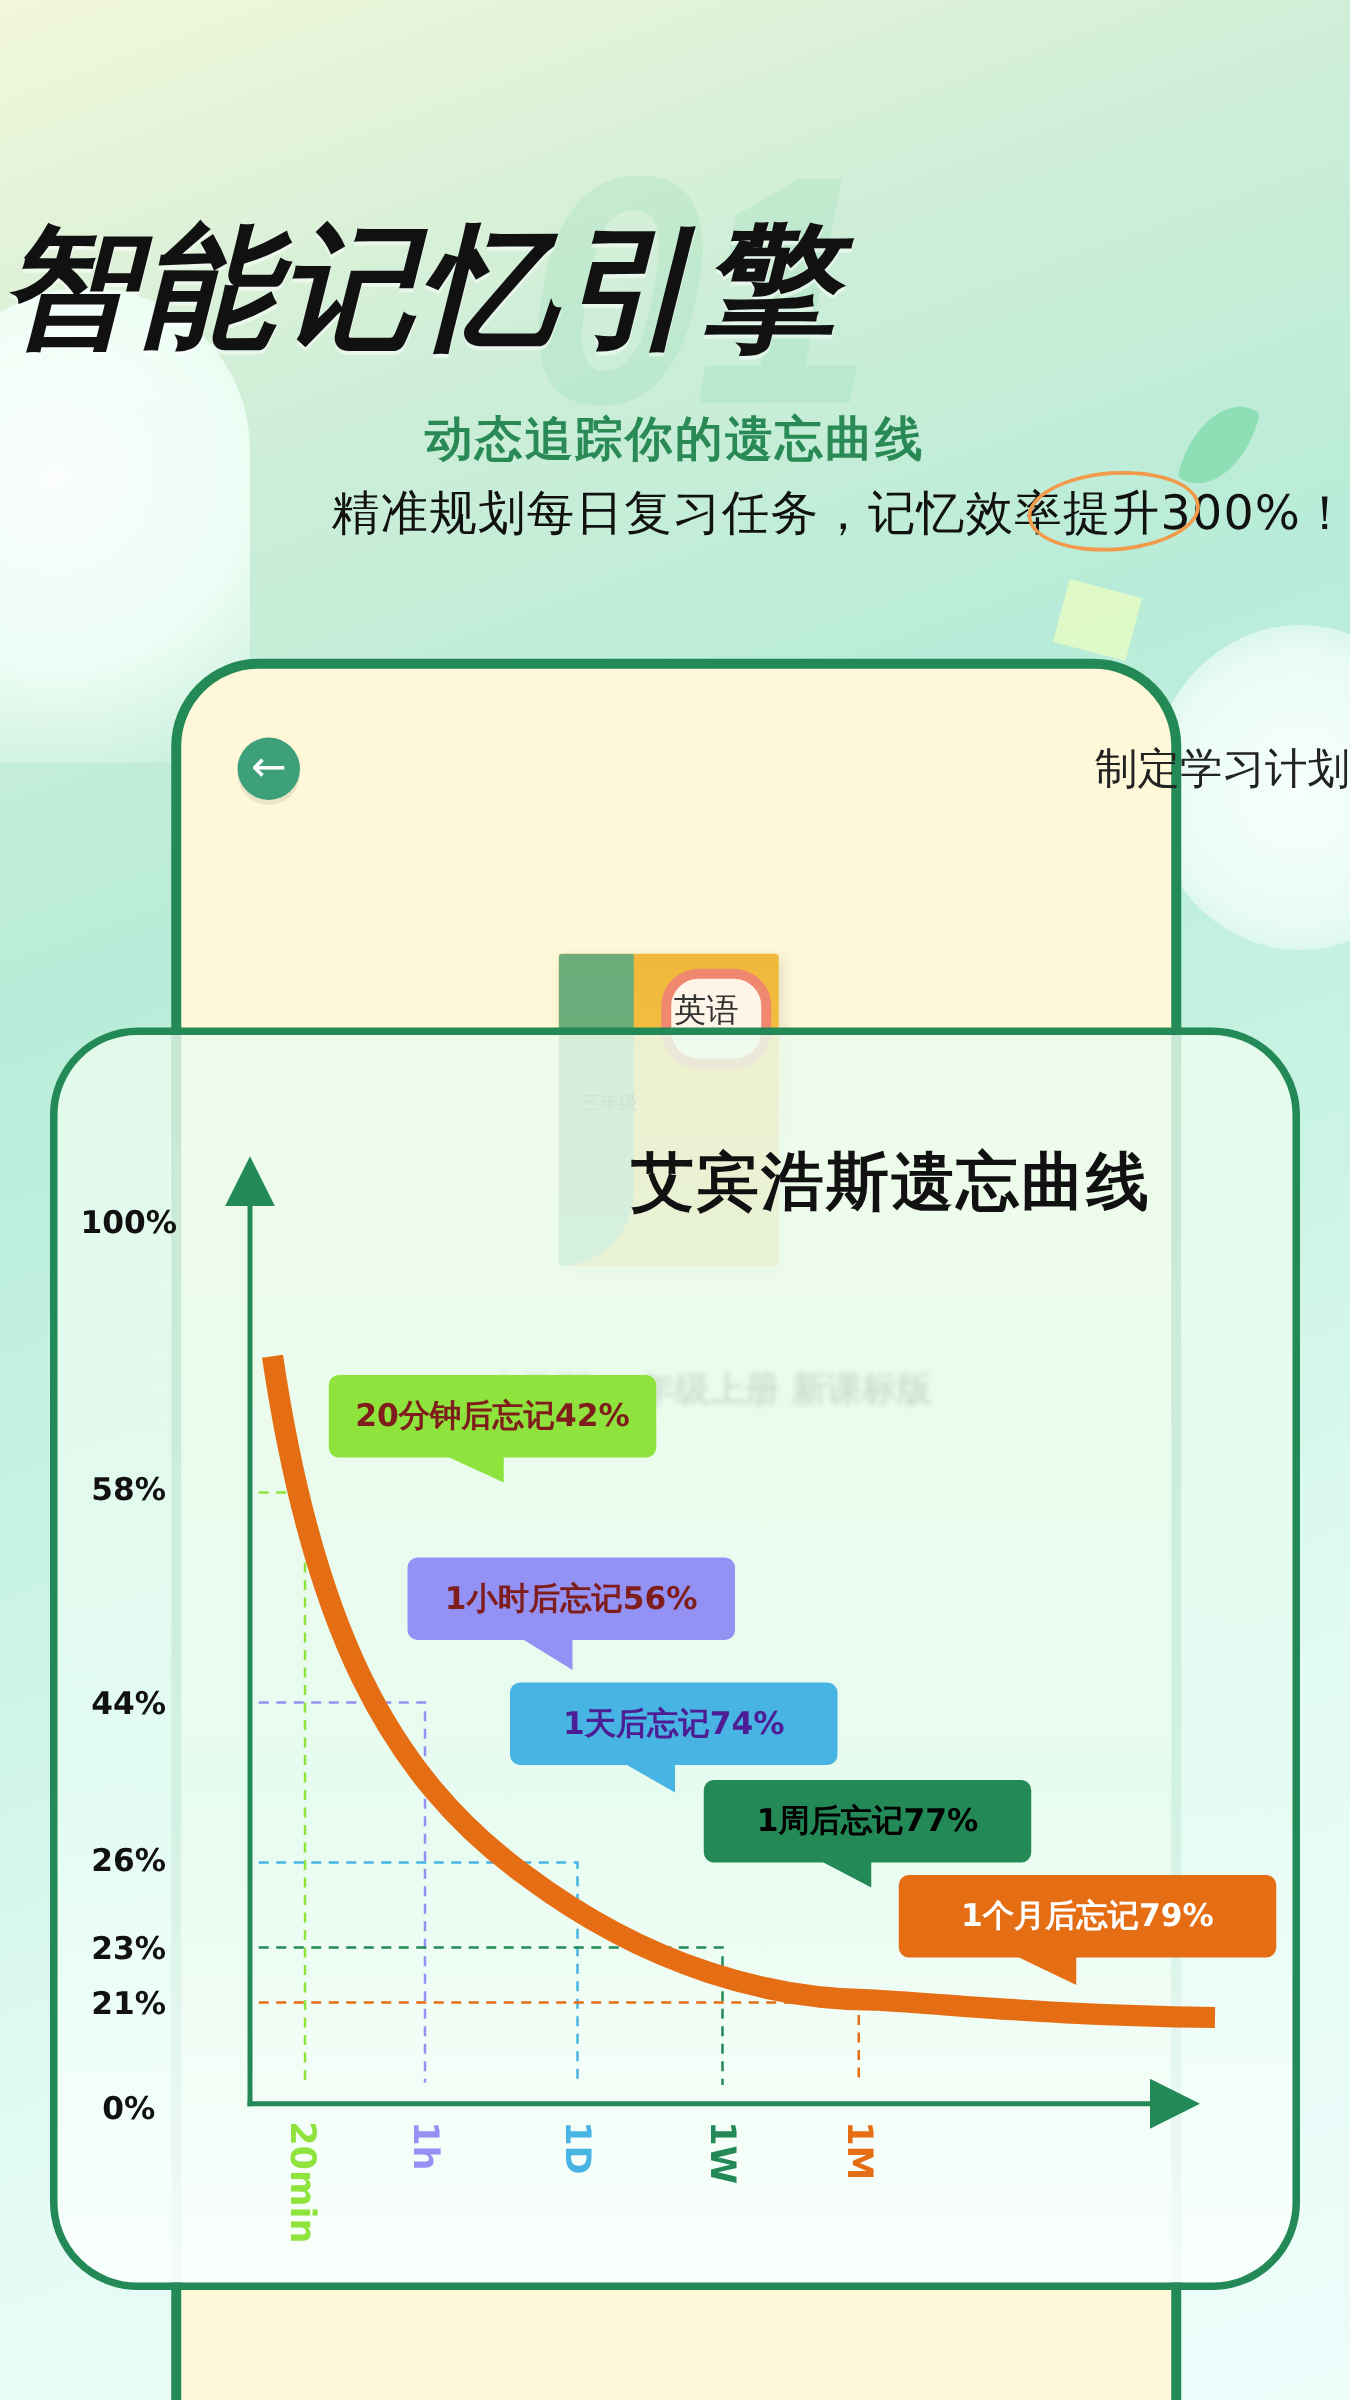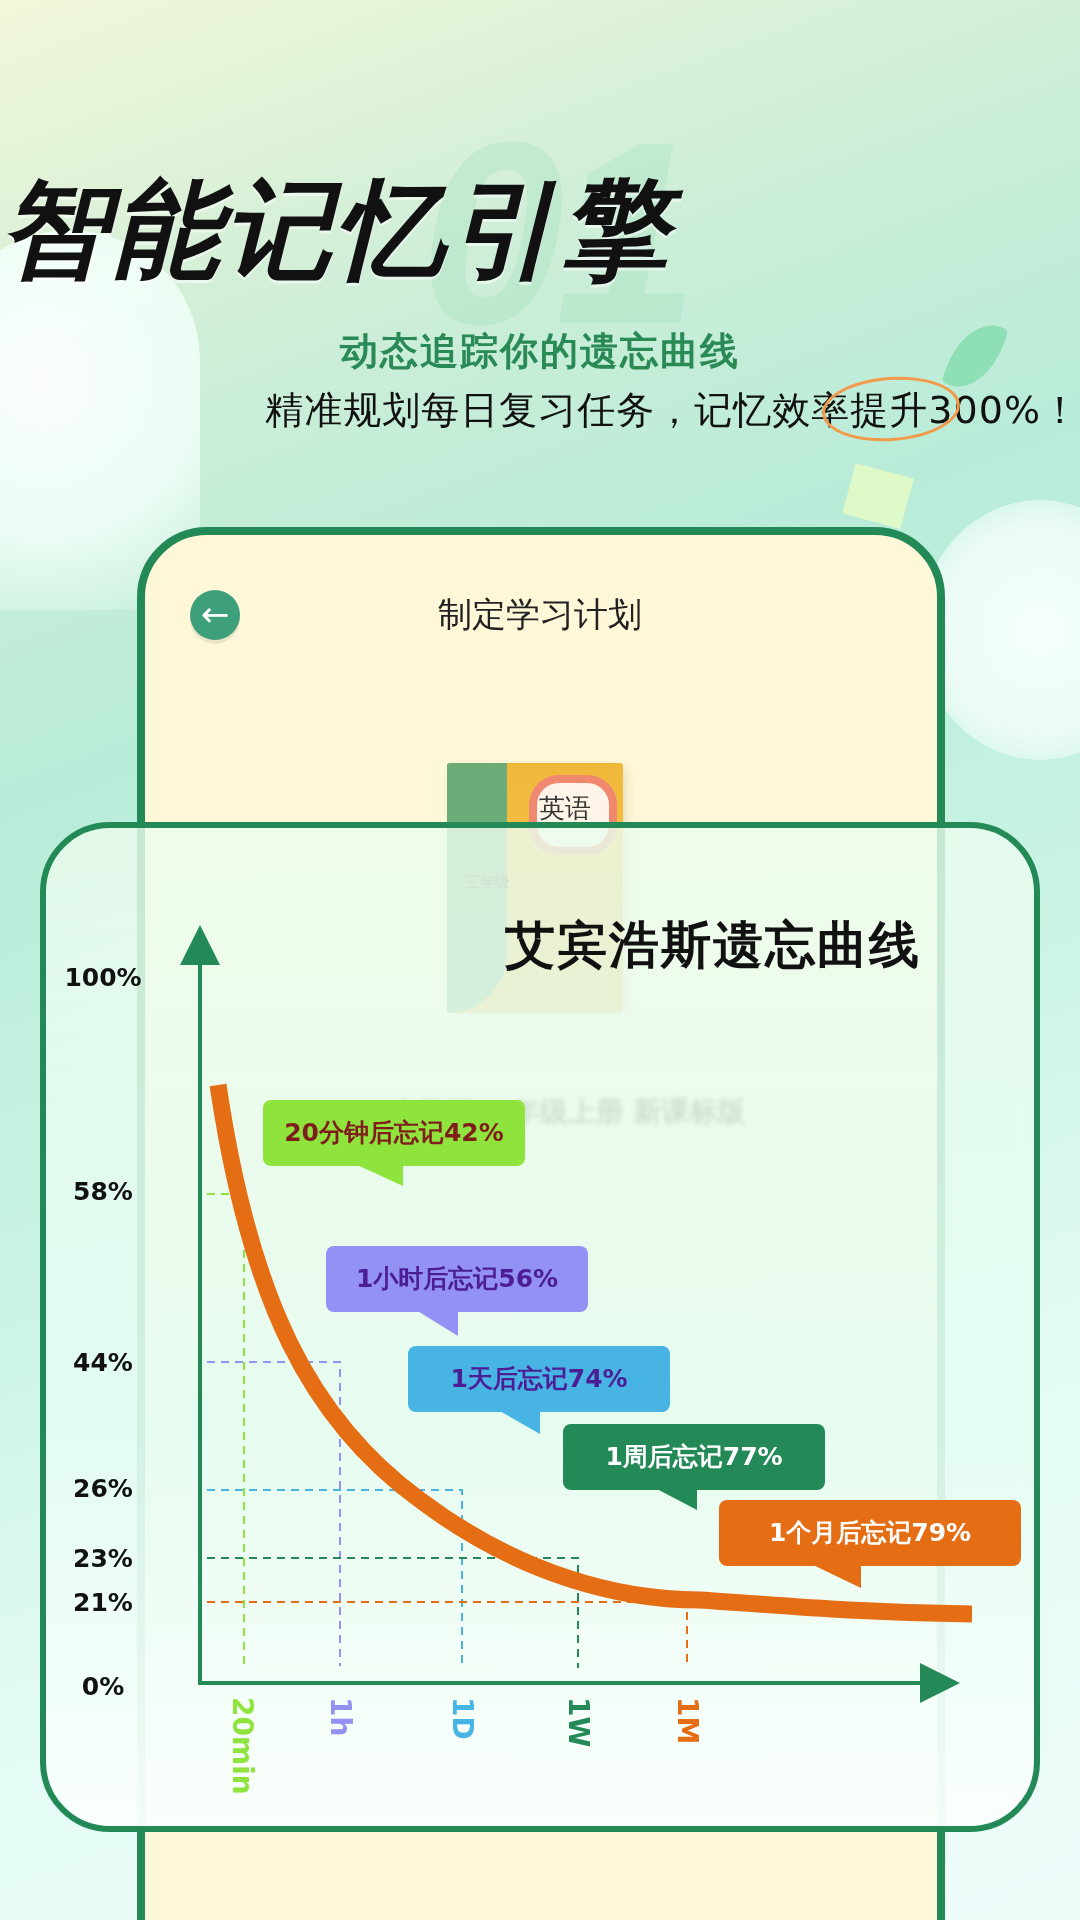--- a/index.html
+++ b/index.html
@@ -25,21 +25,21 @@
     color:#111; letter-spacing:4px; font-style:italic; font-family:"DejaVu Sans", sans-serif;
     text-shadow:0 3px 0 rgba(255,255,255,0.5); }
   .sub1 { position:absolute; left:0; width:1080px; top:326px; text-align:center; font-size:38px; font-weight:bold; color:#2a8a56; letter-spacing:2px; }
   .sub2 { position:absolute; left:0; width:1080px; top:385px; text-align:right; font-size:38px; color:#111; letter-spacing:1px; }
   .circle-hl { position:absolute; left:822px; top:377px; width:138px; height:64px; border:3px solid #f29a4a; border-radius:50%; transform:rotate(-4deg); }
 
   .phone { position:absolute; left:137px; top:527px; width:808px; height:1500px; background:#fff8d8;
     border:8px solid #238a57; border-radius:70px 70px 0 0; }
   .back-btn { position:absolute; left:190px; top:590px; width:50px; height:50px; border-radius:50%; background:#3ea07a;
     box-shadow:0 4px 0 rgba(0,0,0,0.08); color:#fff; font-size:34px; line-height:48px; text-align:center; }
-  .phone-title { position:absolute; left:0; width:1080px; top:592px; text-align:center; font-size:34px; color:#222; }
+  .phone-title { position:absolute; left:0; width:1080px; top:592px; text-align:right; font-size:34px; color:#222; }
 
   .book { position:absolute; left:447px; top:763px; width:176px; height:250px; border-radius:3px; overflow:hidden;
     background: linear-gradient(180deg, #f0b83a 0%, #f3c043 40%, #e8b84a 100%); box-shadow:4px 4px 10px rgba(0,0,0,0.1); }
   .book .stripe { position:absolute; left:0; top:0; width:60px; height:250px; background:#4aa989; opacity:0.8; border-radius:0 0 60px 0; }
   .book .bubble { position:absolute; left:82px; top:12px; width:88px; height:80px; background:#fff4e8; border:8px solid #f08870; border-radius:30px; }
   .book .bt { position:absolute; left:92px; top:28px; font-family:"DejaVu Serif", serif; font-size:26px; color:#333; }
   .book .grade { position:absolute; left:18px; top:110px; font-family:"DejaVu Serif", serif; font-size:15px; color:#555; }
 
   .chart-card { position:absolute; left:40px; top:822px; width:1000px; height:1010px;
     border:6px solid #238a57; border-radius:70px;
@@ -115,28 +115,28 @@
 <div class="xtick" style="left:226px; top:1697px; color:#8ee33c;">20min</div>
 <div class="xtick" style="left:324px; top:1697px; color:#9391f4;">1h</div>
 <div class="xtick" style="left:446px; top:1697px; color:#48b4e4;">1D</div>
 <div class="xtick" style="left:562px; top:1697px; color:#238a57;">1W</div>
 <div class="xtick" style="left:671px; top:1697px; color:#e56d14;">1M</div>
 
 <div class="callout" style="left:263px; top:1100px; width:262px; background:#8ee33c; color:#7f1d1d;">
   <span>20分钟后忘记42%</span>
   <div class="tail" style="left:92px; top:64px; border-width:0 48px 22px 0; border-color:transparent #8ee33c transparent transparent;"></div>
 </div>
-<div class="callout" style="left:326px; top:1246px; width:262px; background:#9391f4; color:#4c1d95;">
+<div class="callout" style="left:326px; top:1246px; width:262px; background:#9391f4; color:#7f1d1d;">
   <span>1小时后忘记56%</span>
   <div class="tail" style="left:90px; top:64px; border-width:0 42px 26px 0; border-color:transparent #9391f4 transparent transparent;"></div>
 </div>
 <div class="callout" style="left:408px; top:1346px; width:262px; background:#48b4e4; color:#4c1d95;">
   <span>1天后忘记74%</span>
   <div class="tail" style="left:90px; top:64px; border-width:0 42px 24px 0; border-color:transparent #48b4e4 transparent transparent;"></div>
 </div>
-<div class="callout" style="left:563px; top:1424px; width:262px; background:#238a57; color:#ffffff;">
+<div class="callout" style="left:563px; top:1424px; width:262px; background:#238a57; color:#000000;">
   <span>1周后忘记77%</span>
   <div class="tail" style="left:92px; top:64px; border-width:0 42px 22px 0; border-color:transparent #238a57 transparent transparent;"></div>
 </div>
 <div class="callout" style="left:719px; top:1500px; width:302px; background:#e56d14; color:#fff;">
   <span>1个月后忘记79%</span>
   <div class="tail" style="left:92px; top:64px; border-width:0 50px 24px 0; border-color:transparent #e56d14 transparent transparent;"></div>
 </div>
 
 </body></html>

